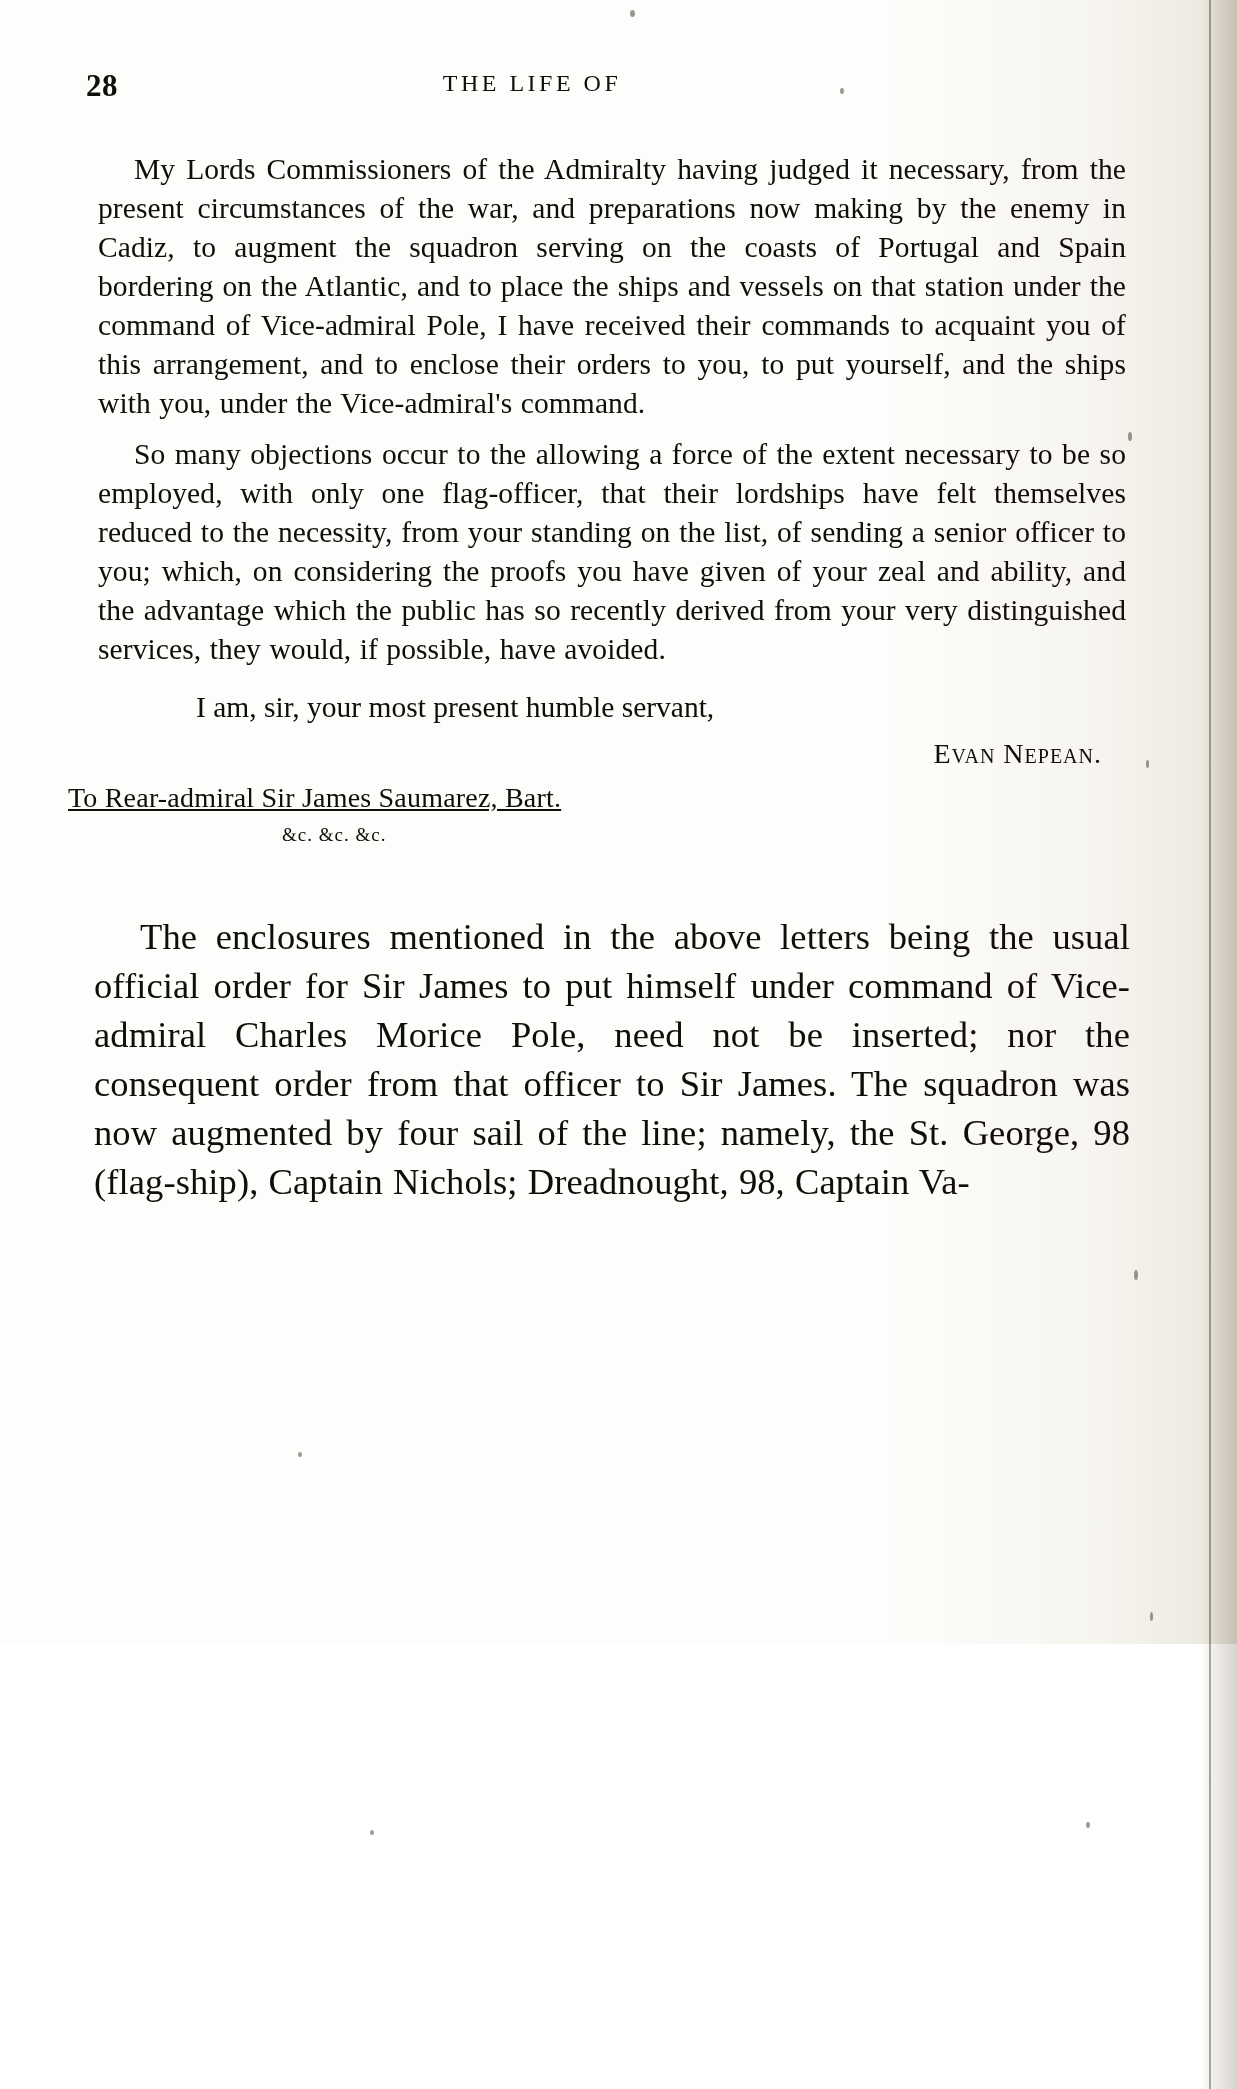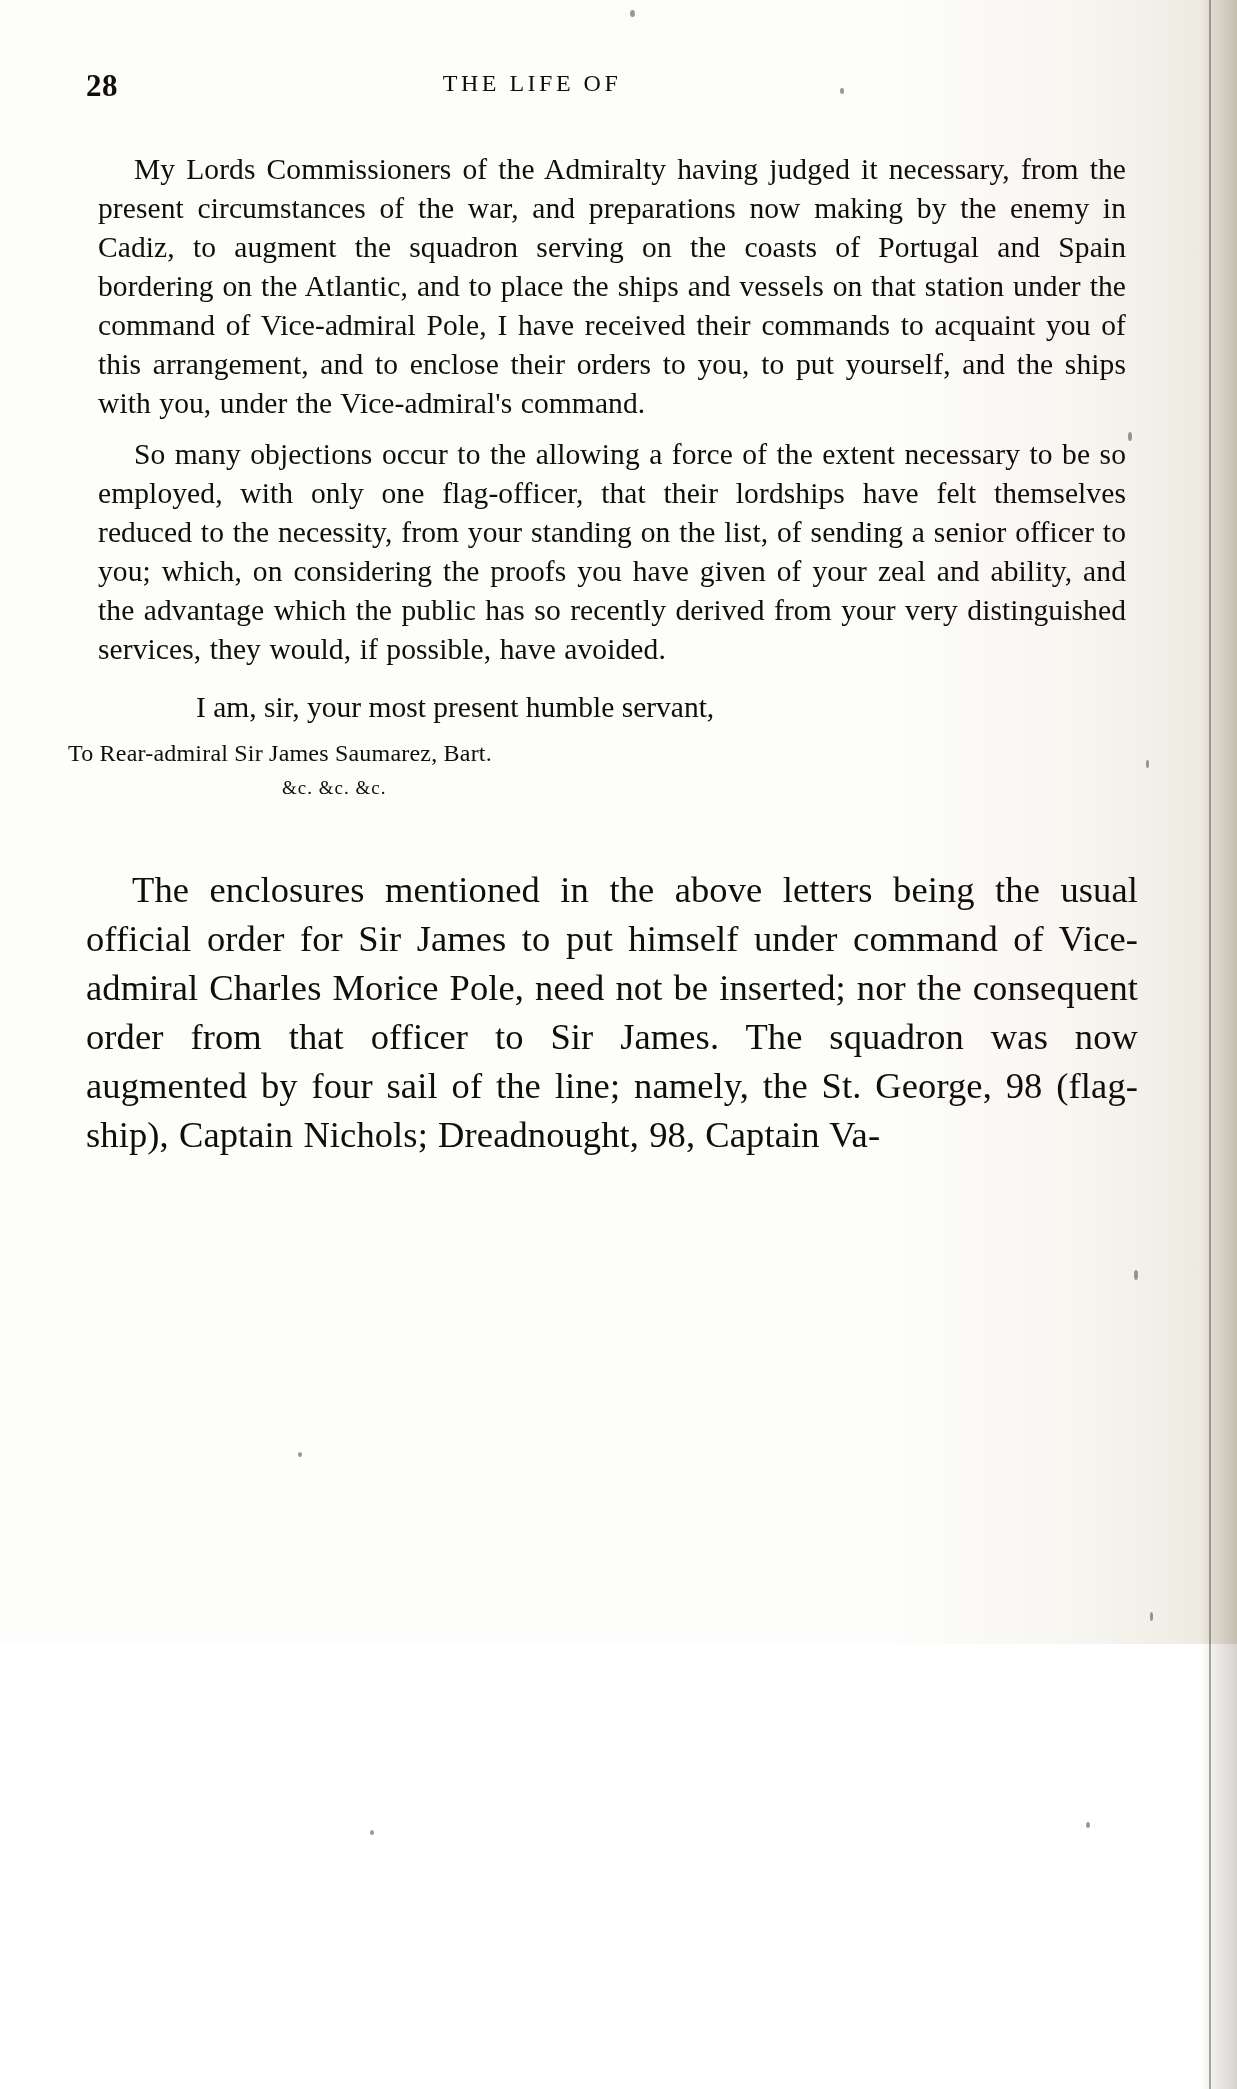--- a/index.html
+++ b/index.html
@@ -135,42 +135,43 @@
   }
   .signature {
     font-size: 28px;
     text-align: right;
     padding-right: 36px;
     margin-top: 10px;
     font-variant: small-caps;
     letter-spacing: 1px;
   }
   .addressee {
-    font-size: 24px;
+    font-size: 28px;
     margin-top: 12px;
     margin-left: -18px;
     letter-spacing: 0.2px;
+    text-decoration: underline;
   }
   .etc {
     font-size: 19px;
     margin-top: 10px;
     padding-left: 196px;
     letter-spacing: 1px;
   }
 
   
   .narrative {
     margin-top: 66px;
   }
   .narrative p {
     font-size: 36.5px;
     line-height: 49px;
     text-align: justify;
     text-align-last: left;
-    margin: 0;
+    margin: 8px;
     text-indent: 46px;
     letter-spacing: 0.1px;
     word-spacing: 1px;
   }
 </style>
 </head>
 <body>
 
 <div class="page">
   <div class="scan-edge"></div>
@@ -191,20 +192,21 @@
     <div class="running-head">
       <div class="folio">28</div>
       <div class="head-title">THE LIFE OF</div>
     </div>
 
 
     <p class="para indent">My Lords Commissioners of the Admiralty having judged it necessary, from the present circumstances of the war, and preparations now making by the enemy in Cadiz, to augment the squadron serving on the coasts of Portugal and Spain bordering on the Atlantic, and to place the ships and vessels on that station under the command of Vice-admiral Pole, I have received their commands to acquaint you of this arrangement, and to enclose their orders to you, to put yourself, and the ships with you, under the Vice-admiral's command.</p>
     <p class="para indent">So many objections occur to the allowing a force of the extent necessary to be so employed, with only one flag-officer, that their lordships have felt themselves reduced to the necessity, from your standing on the list, of sending a senior officer to you; which, on considering the proofs you have given of your zeal and ability, and the advantage which the public has so recently derived from your very distinguished services, they would, if possible, have avoided.</p>
 
     <div class="closing">I am, sir, your most present humble servant,</div>
+    <div class="signature">Evan Nepean.</div>
     <div class="addressee">To Rear-admiral Sir James Saumarez, Bart.</div>
     <div class="etc">&amp;c. &amp;c. &amp;c.</div>
 
     <div class="narrative">
       <p>The enclosures mentioned in the above letters being the usual official order for Sir James to put himself under command of Vice-admiral Charles Morice Pole, need not be inserted; nor the consequent order from that officer to Sir James. The squadron was now augmented by four sail of the line; namely, the St. George, 98 (flag-ship), Captain Nichols; Dreadnought, 98, Captain Va-</p>
     </div>
 
   </div>
 </div>
 

